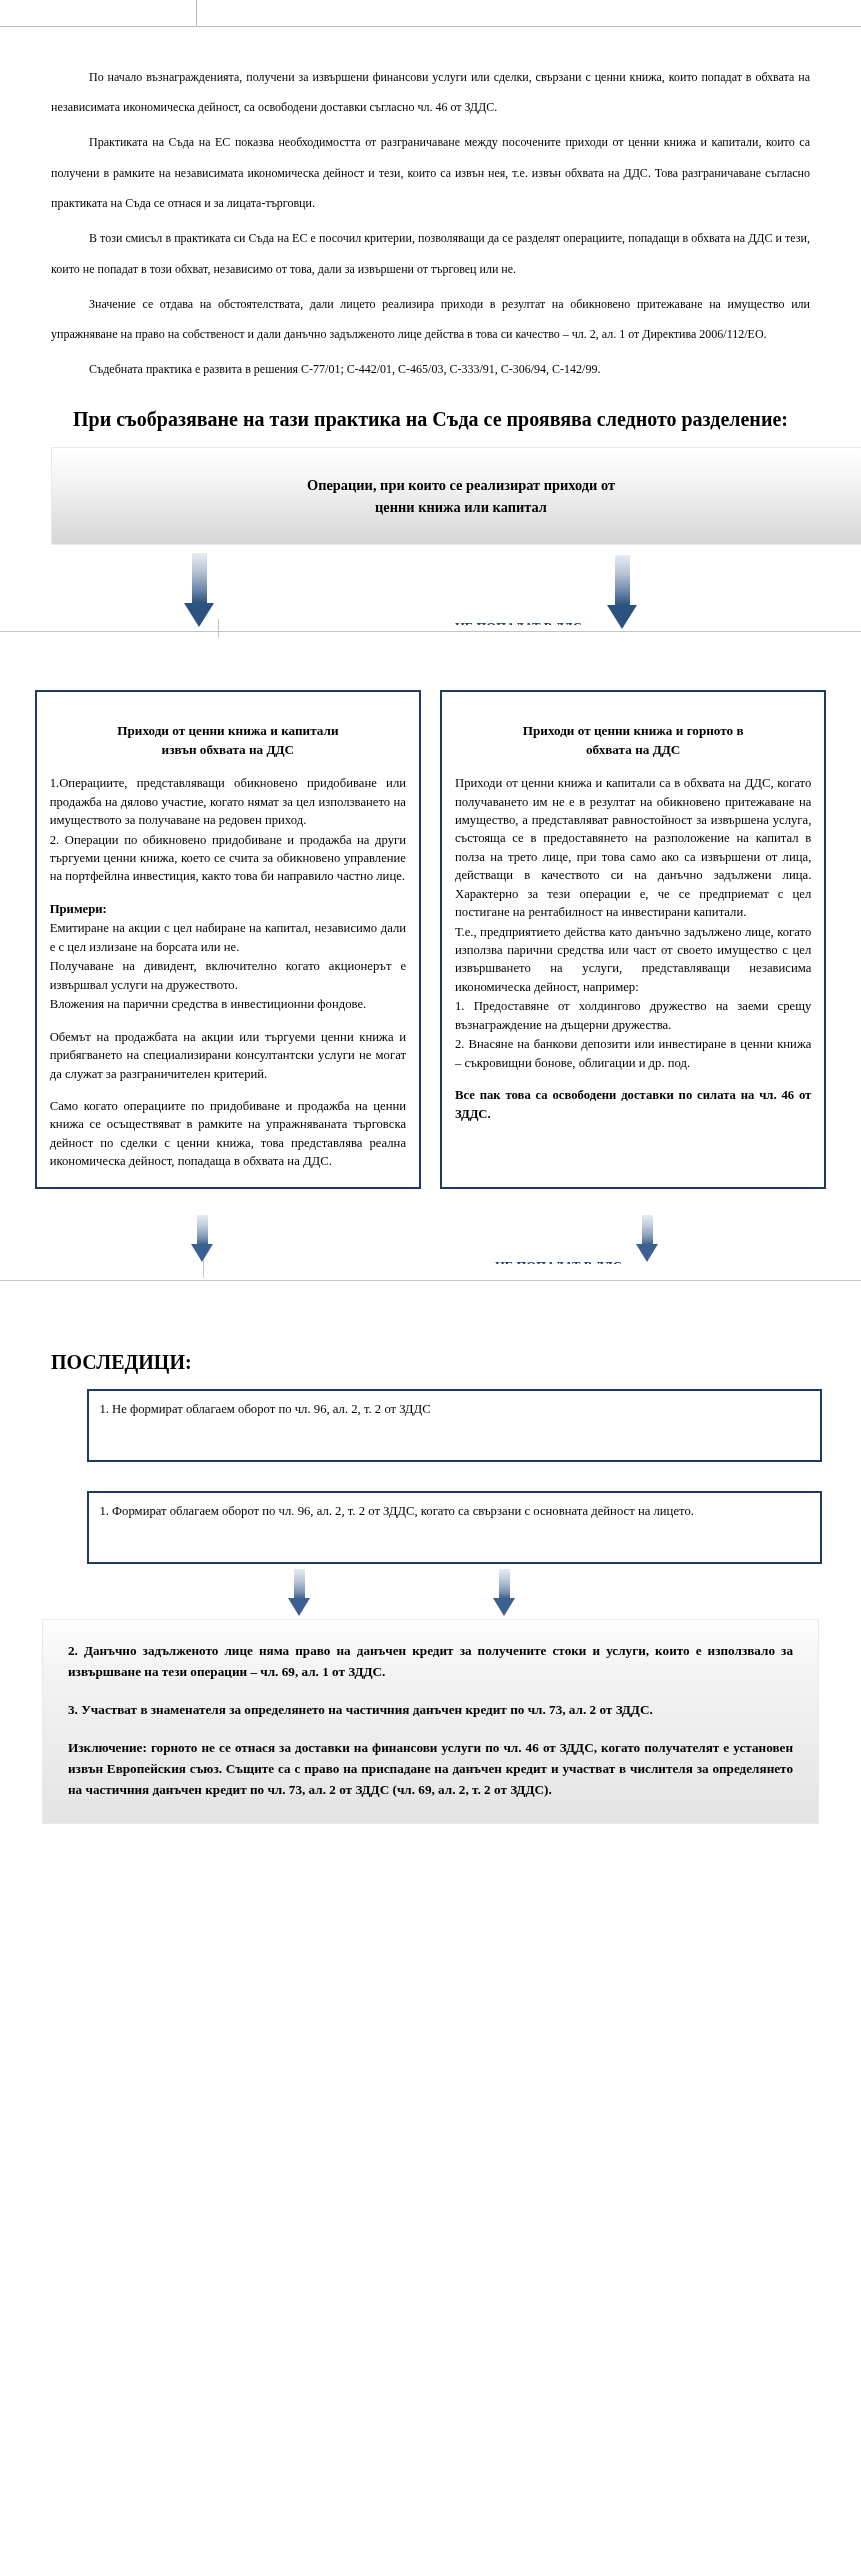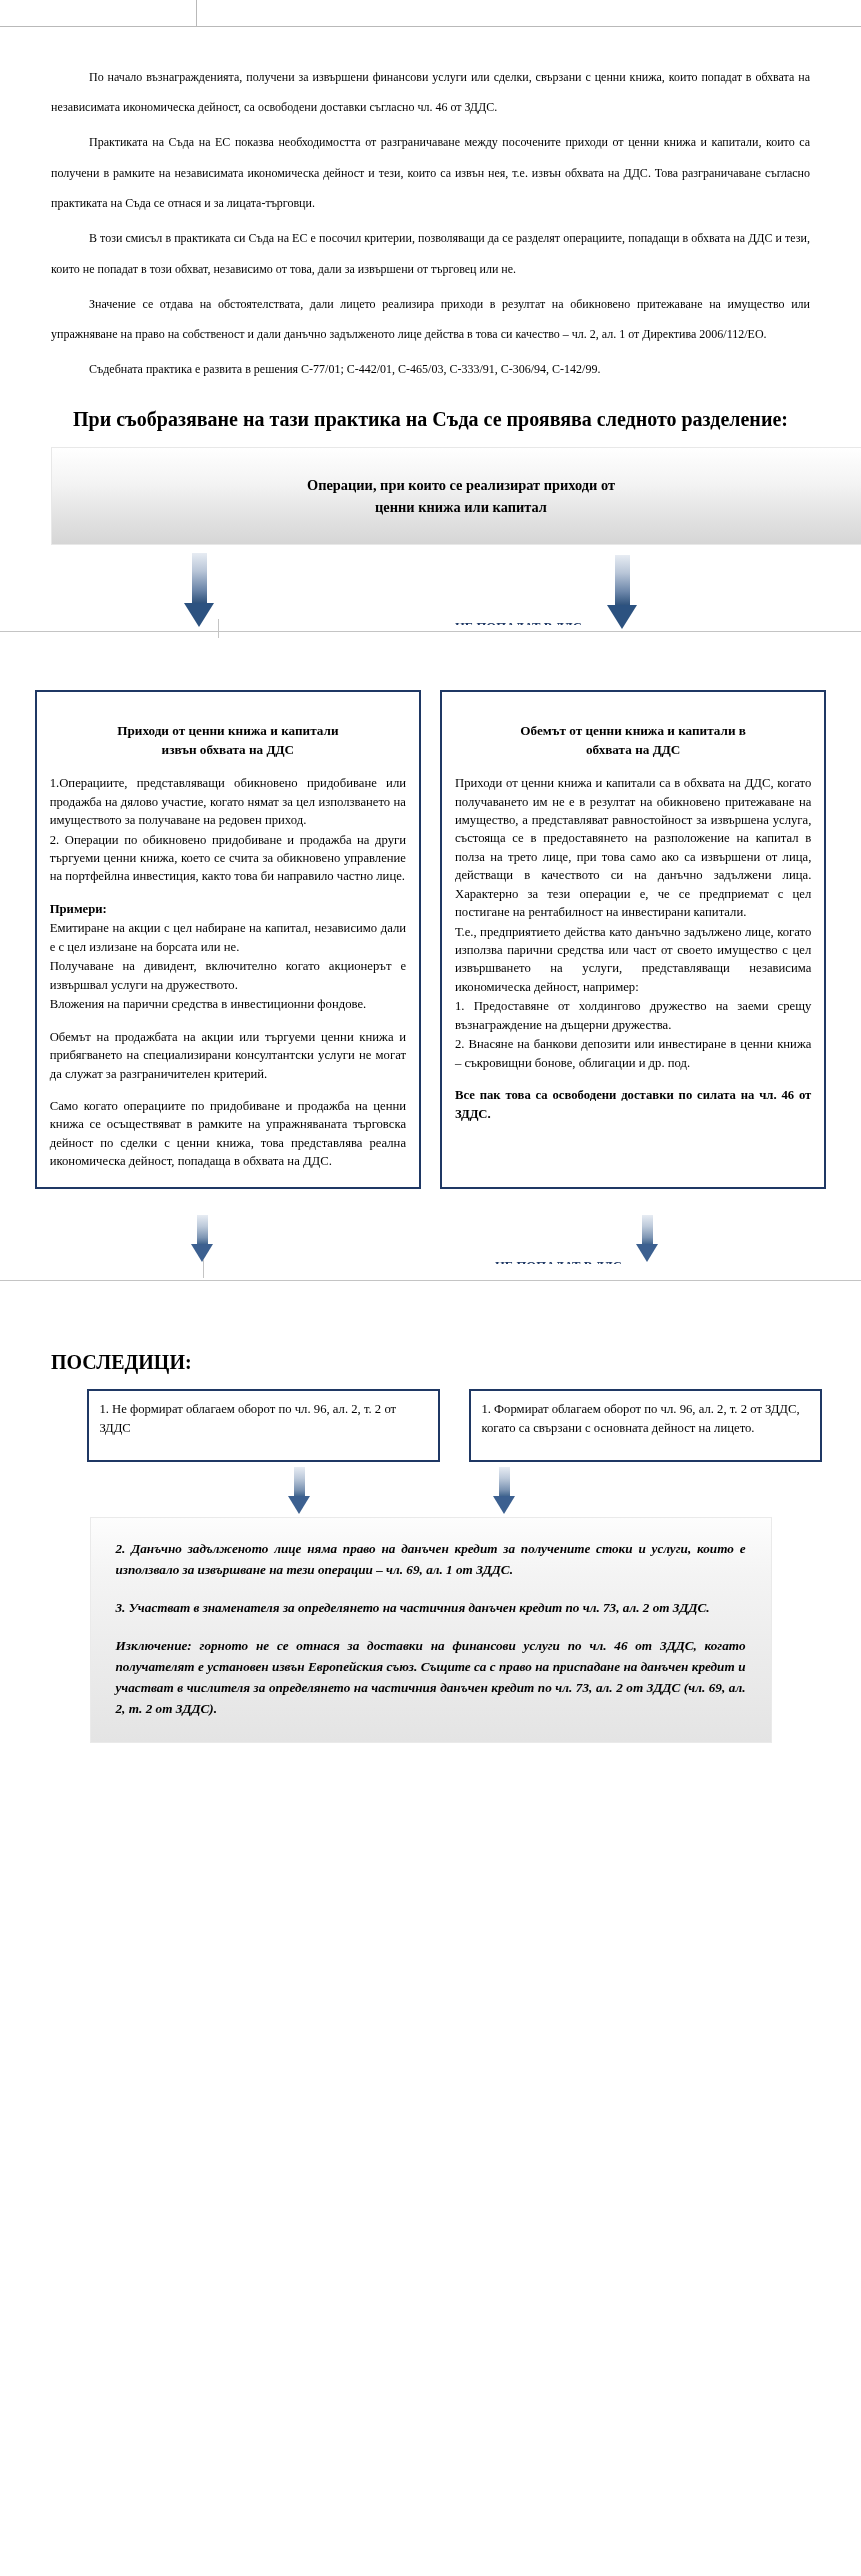--- a/index.html
+++ b/index.html
@@ -187,45 +187,45 @@
     padding: 0 51px;
     font-weight: bold;
     font-size: 20px;
     margin: 0 0 15px 0;
   }
   .consq-row {
     display: flex;
     padding: 0 39px 0 87px;
     box-sizing: border-box;
     gap: 29px;
+    flex-direction: column;
   }
   .consq-box {
     border: 2.9px solid #1f3864;
     background: #fff;
     box-sizing: border-box;
     padding: 9.2px 10.4px 17.3px 10.4px;
     flex: 1 1 0;
     min-height: 73px;
   }
   .consq-box p {
     margin: 0;
     font-size: 12.7px;
     line-height: 19px;
     text-align: left;
   }
 
   
   .final-box {
     margin: 0 auto;
-    width: 682px;
+    width: 777px;
     background: linear-gradient(180deg, #fdfdfd 0%, #f4f4f4 25%, #ececec 60%, #e4e4e4 100%);
     border: 0.6px solid #eaeaea;
     box-sizing: border-box;
     padding: 19.6px 25px 23px 25px;
-    font-style: italic;
   }
   .final-box p {
     margin: 0 0 17.3px 0;
     font-size: 13.2px;
     line-height: 21px;
     font-weight: bold;
     text-align: justify;
   }
   .final-box p:last-child { margin-bottom: 0; }
 
@@ -296,21 +296,21 @@
       <p>Емитиране на акции с цел набиране на капитал, независимо дали е с цел излизане на борсата или не.</p>
       <p>Получаване на дивидент, включително когато акционерът е извършвал услуги на дружеството.</p>
       <p>Вложения на парични средства в инвестиционни фондове.</p>
 
       <p class="gap">Обемът на продажбата на акции или търгуеми ценни книжа и прибягването на специализирани консултантски услуги не могат да служат за разграничителен критерий.</p>
       <p class="gap">Само когато операциите по придобиване и продажба на ценни книжа се осъществяват в рамките на упражняваната търговска дейност по сделки с ценни книжа, това представлява реална икономическа дейност, попадаща в обхвата на ДДС.</p>
     </div>
 
     <div class="navy-box">
       <h3>
-        <span>Обемът от ценни книжа и капитали в</span><br>
+        <span>Приходи от ценни книжа и горното в</span><br>
         <span>обхвата на ДДС</span>
       </h3>
       <p>Приходи от ценни книжа и капитали са в обхвата на ДДС, когато получаването им не е в резултат на обикновено притежаване на имущество, а представляват равностойност за извършена услуга, състояща се в предоставянето на разположение на капитал в полза на трето лице, при това само ако са извършени от лица, действащи в качеството си на данъчно задължени лица. Характерно за тези операции е, че се предприемат с цел постигане на рентабилност на инвестирани капитали.</p>
       <p>Т.е., предприятието действа като данъчно задължено лице, когато използва парични средства или част от своето имущество с цел извършването на услуги, представляващи независима икономическа дейност, например:</p>
       <p>1. Предоставяне от холдингово дружество на заеми срещу възнаграждение на дъщерни дружества.</p>
       <p>2. Внасяне на банкови депозити или инвестиране в ценни книжа – съкровищни бонове, облигации и др. под.</p>
       <p class="b gap">Все пак това са освободени доставки по силата на чл. 46 от ЗДДС.</p>
     </div>
 
   </div>

